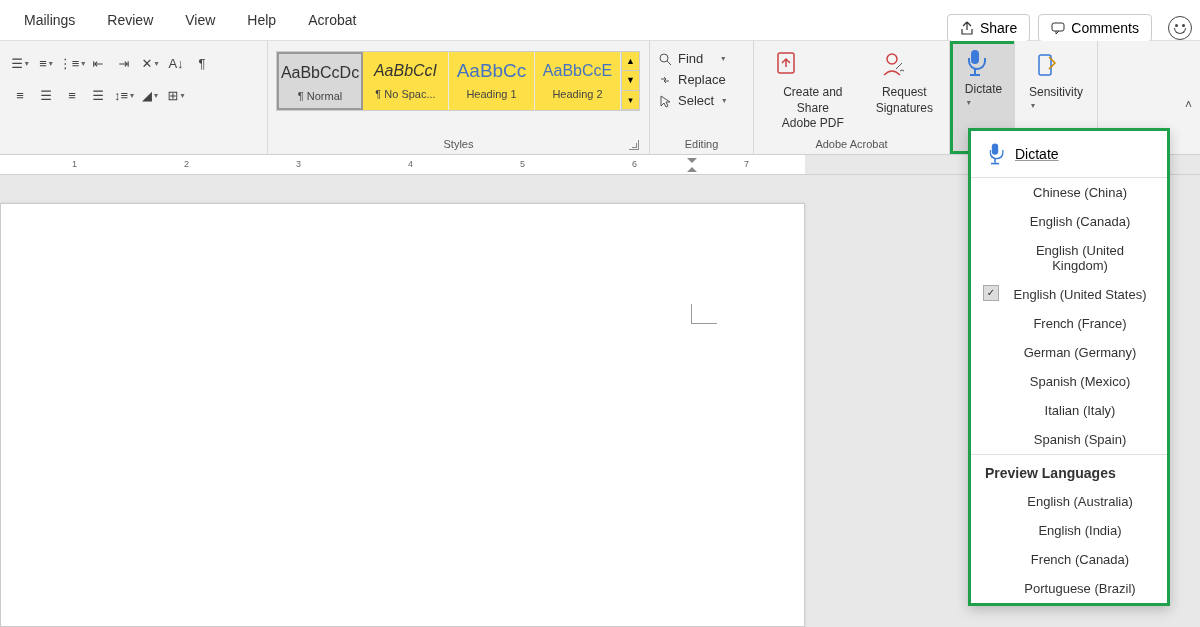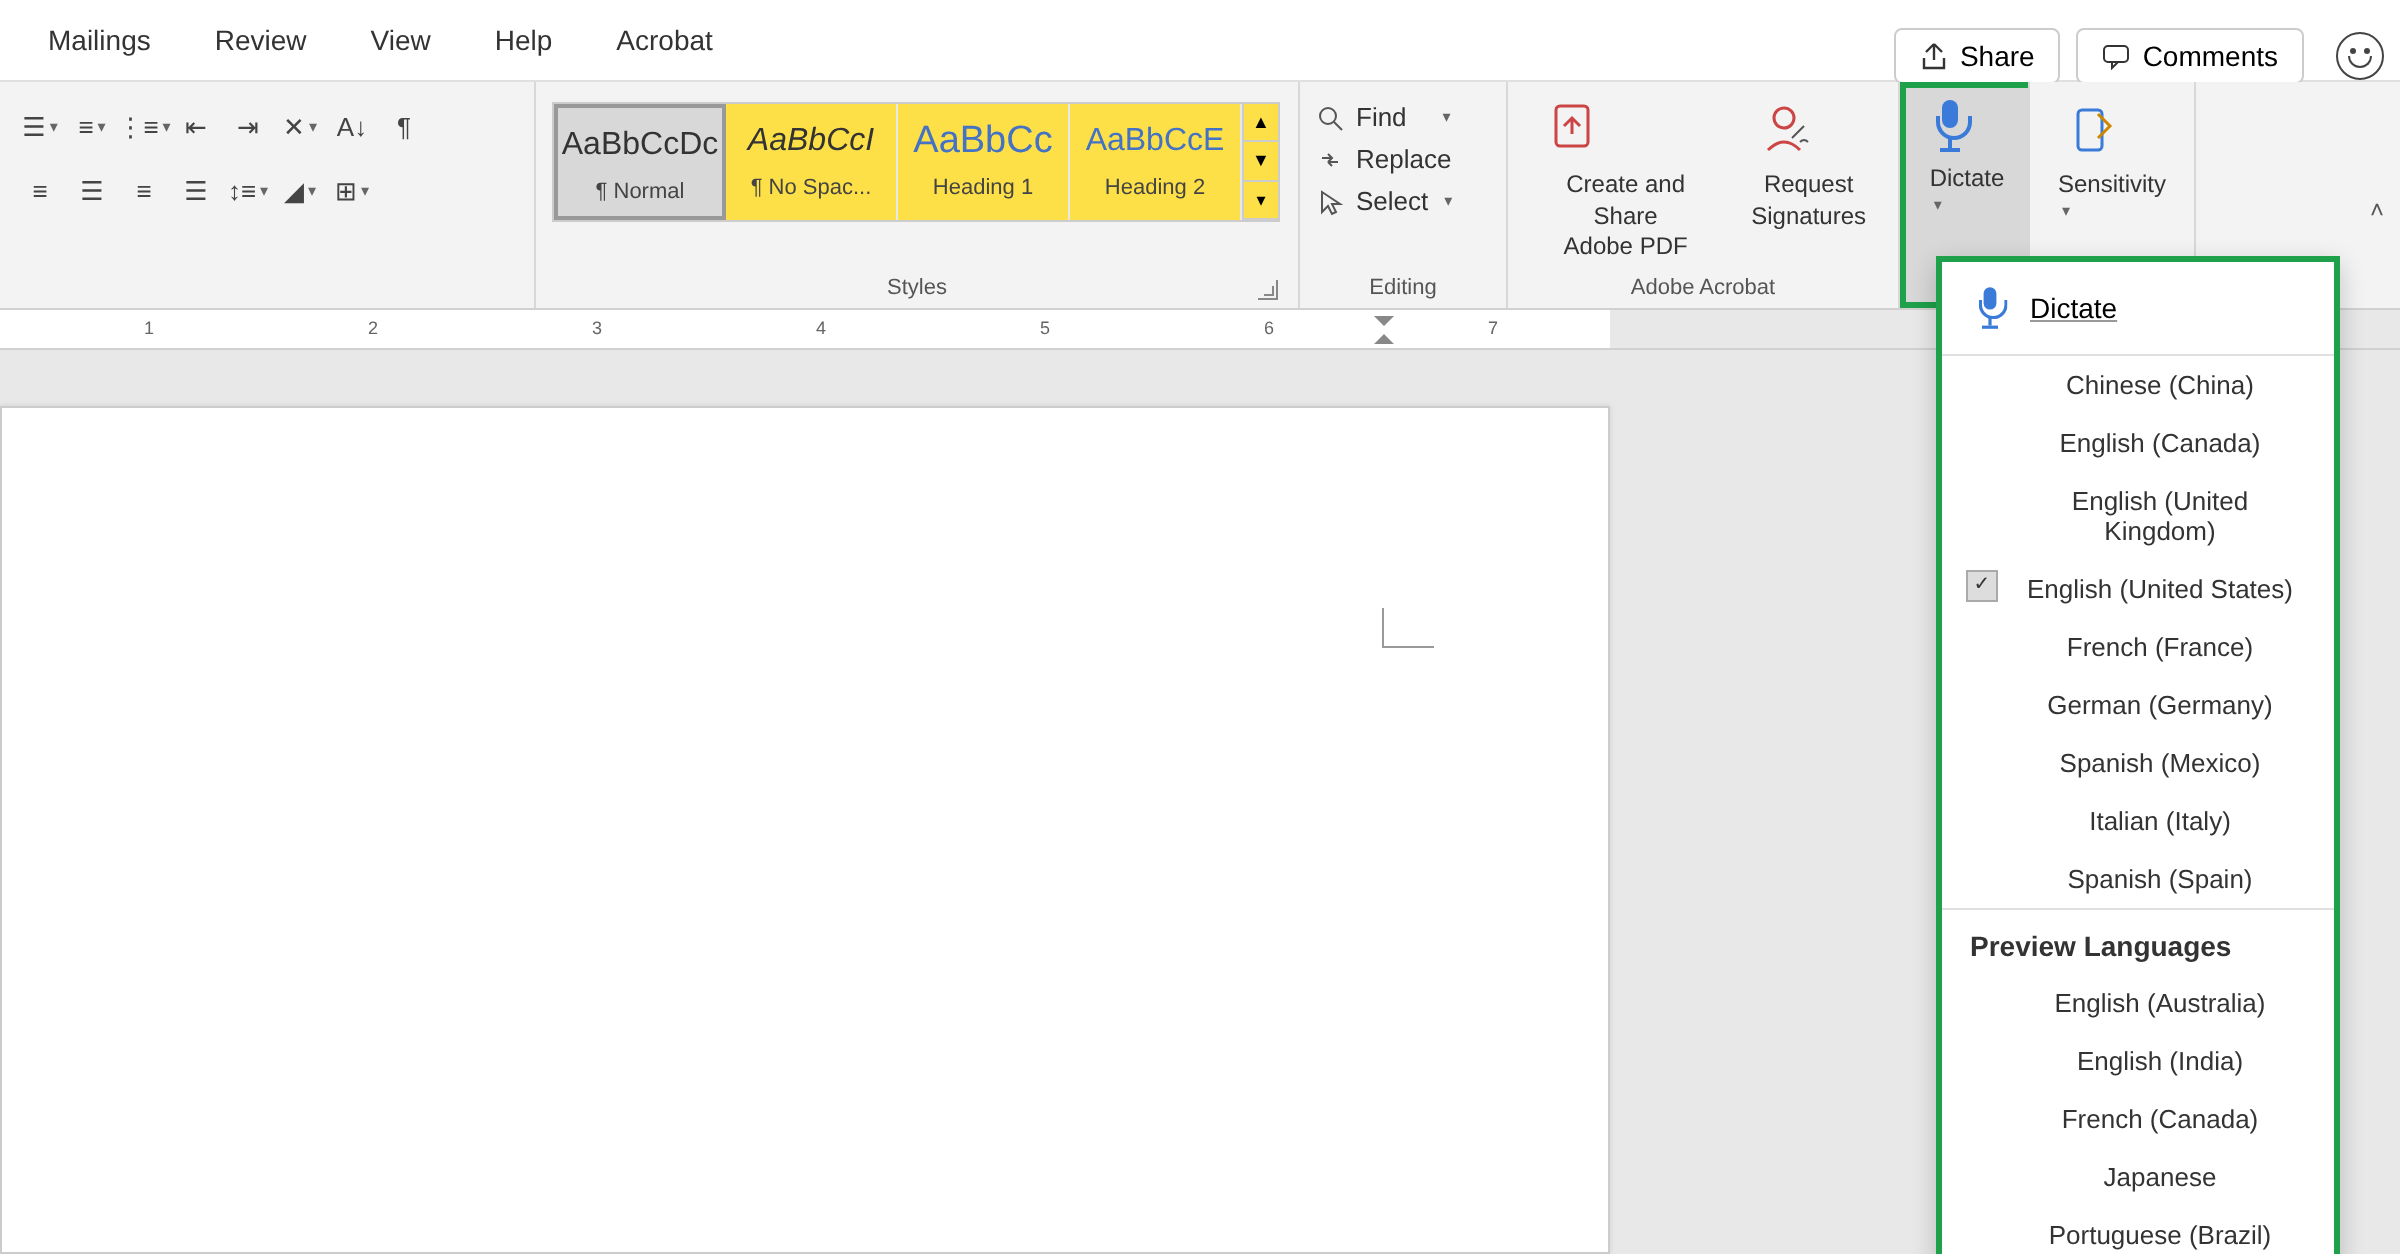--- a/index.html
+++ b/index.html
@@ -268,15 +268,14 @@
   <div class="dd-item checked">English (United States)</div>
   <div class="dd-item">French (France)</div>
   <div class="dd-item">German (Germany)</div>
   <div class="dd-item">Spanish (Mexico)</div>
   <div class="dd-item">Italian (Italy)</div>
   <div class="dd-item">Spanish (Spain)</div>
   <div class="dd-section">Preview Languages</div>
   <div class="dd-item">English (Australia)</div>
   <div class="dd-item">English (India)</div>
   <div class="dd-item">French (Canada)</div>
-  <div class="dd-item">Japanese</div>
   <div class="dd-item">Portuguese (Brazil)</div>
 </div>
 
 </body></html>

